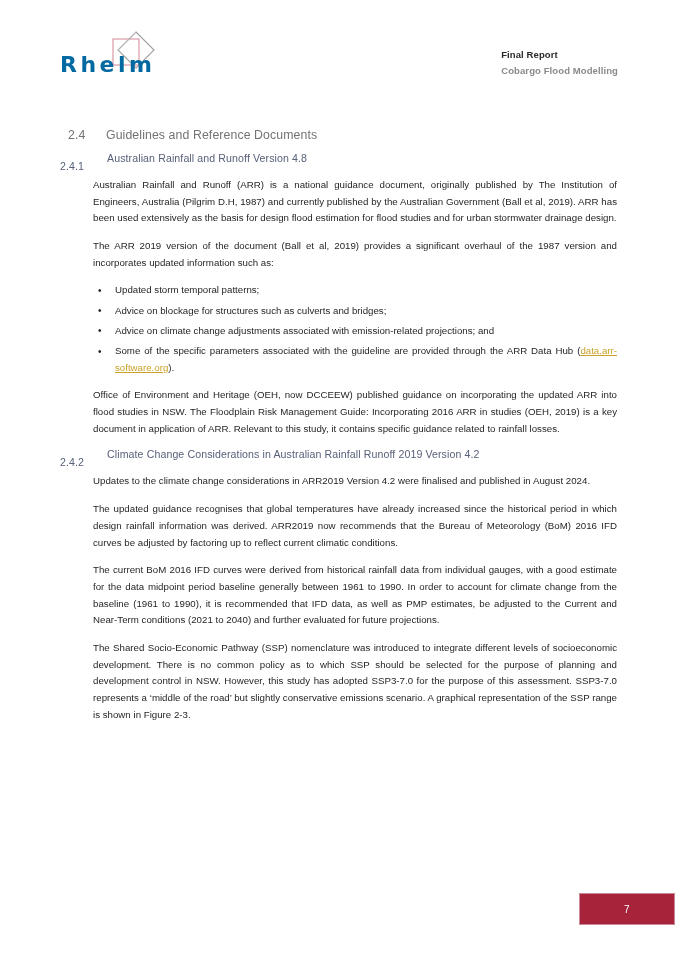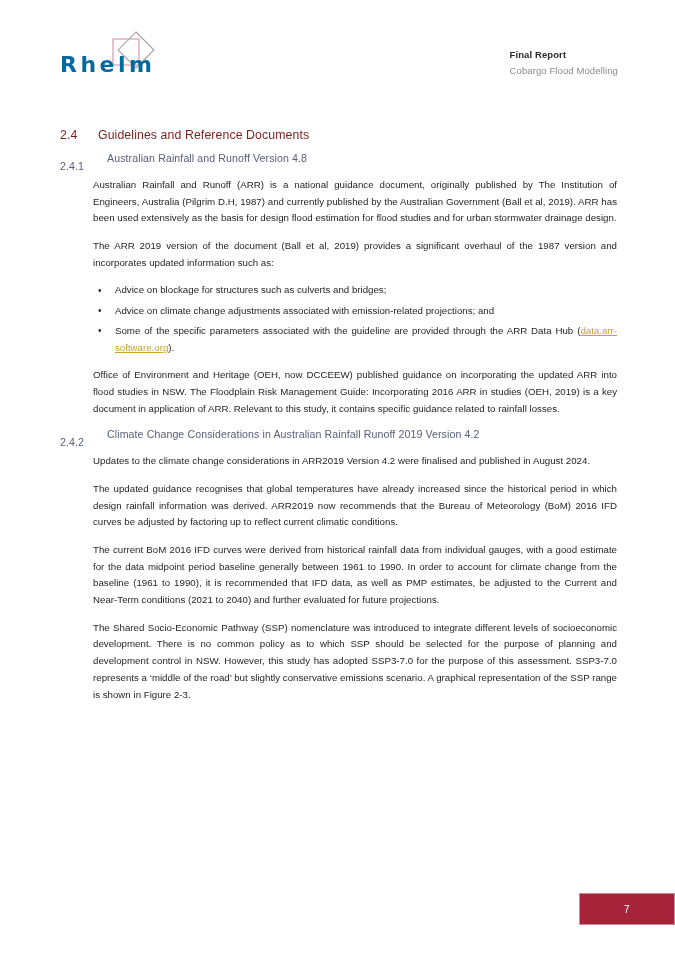--- a/index.html
+++ b/index.html
@@ -65,39 +65,39 @@
   .hdr-title {
     font-family: "Liberation Sans", sans-serif;
     font-size: 9.5px;
     font-weight: bold;
     color: #2b2b2b;
     letter-spacing: 0.1px;
   }
   .hdr-sub {
     font-family: "Liberation Sans", sans-serif;
     font-size: 9.5px;
-    font-weight: normal;
+    font-weight: bold;
     color: #8a8a8a;
     letter-spacing: 0.1px;
     margin-top: 2px;
   }
 
   
   .content {
     position: absolute;
     top: 128px;
     left: 60px;
     width: 557px;
   }
   h2.sec {
-    margin: 0 0 6px 0;
+    margin: 0 0 6px 8px;
     font-family: "Liberation Sans", sans-serif;
     font-size: 12.3px;
     font-weight: normal;
-    color: #7f1d1d;
+    color: #737373;
     letter-spacing: 0.1px;
     display: flex;
   }
   h2.sec .num { width: 38px; flex: none; }
   h3.sub {
     margin: 10px 0 5px 0;
     font-family: "Liberation Sans", sans-serif;
     font-size: 10.6px;
     font-weight: normal;
     color: #58617a;
@@ -198,20 +198,21 @@
 
     <h3 class="sub">
       <span class="num">2.4.1</span>
       <span>Australian Rainfall and Runoff Version 4.8</span>
     </h3>
 
     <p class="body">Australian Rainfall and Runoff (ARR) is a national guidance document, originally published by The Institution of Engineers, Australia (Pilgrim D.H, 1987) and currently published by the Australian Government (Ball et al, 2019). ARR has been used extensively as the basis for design flood estimation for flood studies and for urban stormwater drainage design.</p>
     <p class="body">The ARR 2019 version of the document (Ball et al, 2019) provides a significant overhaul of the 1987 version and incorporates updated information such as:</p>
 
     <ul class="bullets">
+      <li>Updated storm temporal patterns;</li>
       <li>Advice on blockage for structures such as culverts and bridges;</li>
       <li>Advice on climate change adjustments associated with emission-related projections; and</li>
       <li><span>Some of the specific parameters associated with the guideline are provided through the ARR Data Hub (</span><a class="link" href="#">data.arr-software.org</a><span>).</span></li>
     </ul>
 
     <p class="body">Office of Environment and Heritage (OEH, now DCCEEW) published guidance on incorporating the updated ARR into flood studies in NSW. The Floodplain Risk Management Guide: Incorporating 2016 ARR in studies (OEH, 2019) is a key document in application of ARR. Relevant to this study, it contains specific guidance related to rainfall losses.</p>
 
     <h3 class="sub">
       <span class="num">2.4.2</span>
       <span>Climate Change Considerations in Australian Rainfall Runoff 2019 Version 4.2</span>

